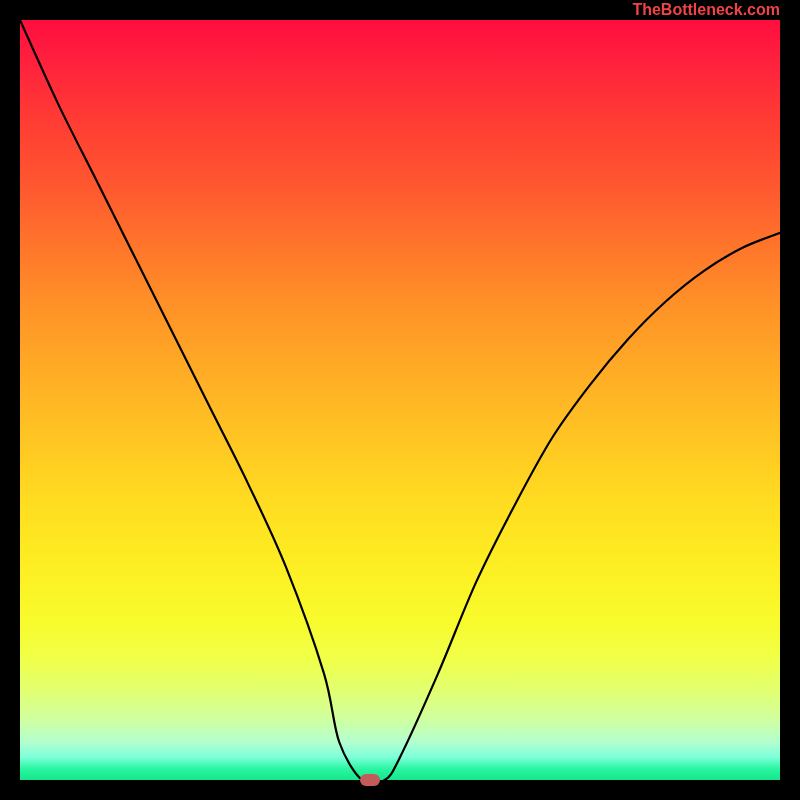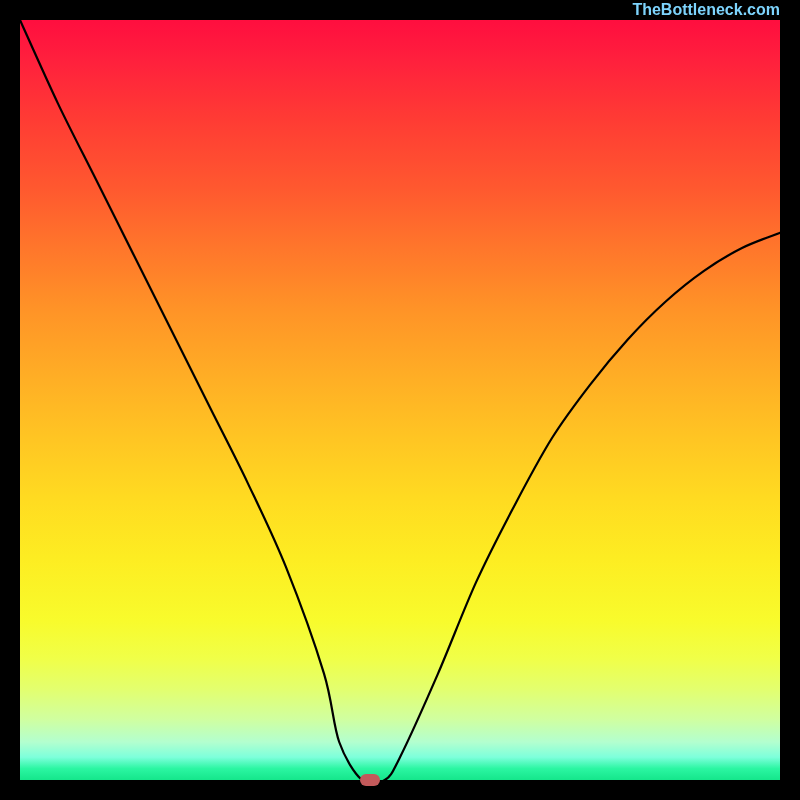--- a/index.html
+++ b/index.html
@@ -47,21 +47,21 @@
     );
   }
   .watermark {
     position: absolute;
     top: 0px;
     right: 20px;
     height: 20px;
     line-height: 20px;
     font-size: 16px;
     font-weight: bold;
-    color: #7dd3fc;
+    color: #ef4444;
     letter-spacing: 0px;
     text-align: right;
   }
   svg.curve {
     position: absolute;
     top: 0;
     left: 0;
     width: 760px;
     height: 760px;
   }

